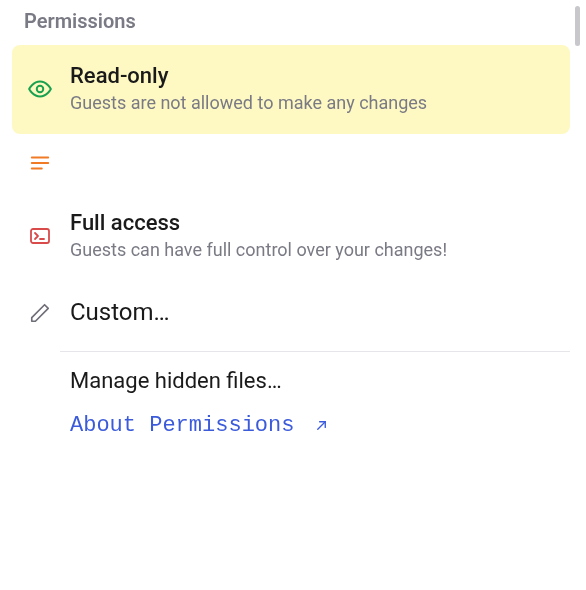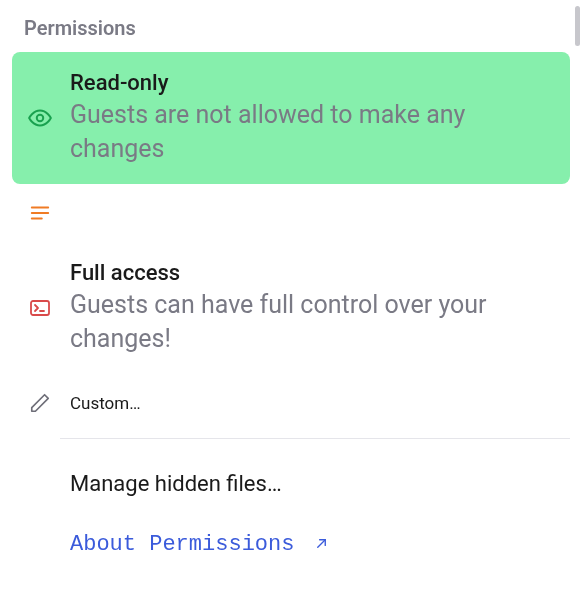--- a/index.html
+++ b/index.html
@@ -4,64 +4,64 @@
   <style>
     * { box-sizing: border-box; margin: 0; padding: 0; }
     body {
       font-family: -apple-system, BlinkMacSystemFont, "Segoe UI", Roboto, Helvetica, Arial, sans-serif;
       background: #fff;
       width: 586px;
       height: 590px;
       position: relative;
     }
     .panel {
-      padding: 16px 16px 16px 16px;
+      padding: 9px 16px 16px 16px;
     }
     .section-title {
       color: #7a7a85;
       font-size: 20px;
       font-weight: 600;
       margin: 0 0 12px 8px;
     }
     .option {
       display: flex;
       align-items: center;
       gap: 16px;
       padding: 18px 18px 18px 14px;
       border-radius: 8px;
       cursor: pointer;
       margin-left: -4px;
     }
     .option.selected {
-      background: #86efac;
+      background: #fef9c3;
     }
     .option .icon-slot {
       width: 28px;
       display: flex;
       justify-content: center;
       align-items: center;
       flex: 0 0 28px;
     }
     .option .text-slot {
       flex: 1;
     }
     .opt-title {
       font-size: 22px;
       font-weight: 500;
       color: #1a1a1a;
       line-height: 1.2;
     }
     .opt-desc {
-      font-size: 25px;
+      font-size: 18px;
       color: #7a7a85;
       line-height: 1.35;
       margin-top: 2px;
     }
     .option.simple .opt-title {
-      font-size: 17px;
+      font-size: 24px;
       font-weight: 400;
     }
     .divider {
       height: 1px;
       background: #e5e5ea;
       margin: 6px 0 6px 44px;
     }
     .footer-item {
       display: flex;
       align-items: center;
@@ -71,21 +71,20 @@
       margin-left: -4px;
     }
     .footer-item .icon-slot {
       width: 28px;
       flex: 0 0 28px;
     }
     .footer-item .label {
       font-size: 22px;
       color: #1a1a1a;
       font-weight: 400;
-      margin-top: 16px;
     }
     .footer-item.link .label {
       color: #3b5bdb;
       font-family: Liberation Mono, monospace;
     }
     .arrow-out {
       margin-left: 6px;
       color: #3b5bdb;
     }
     svg { display: block; }

